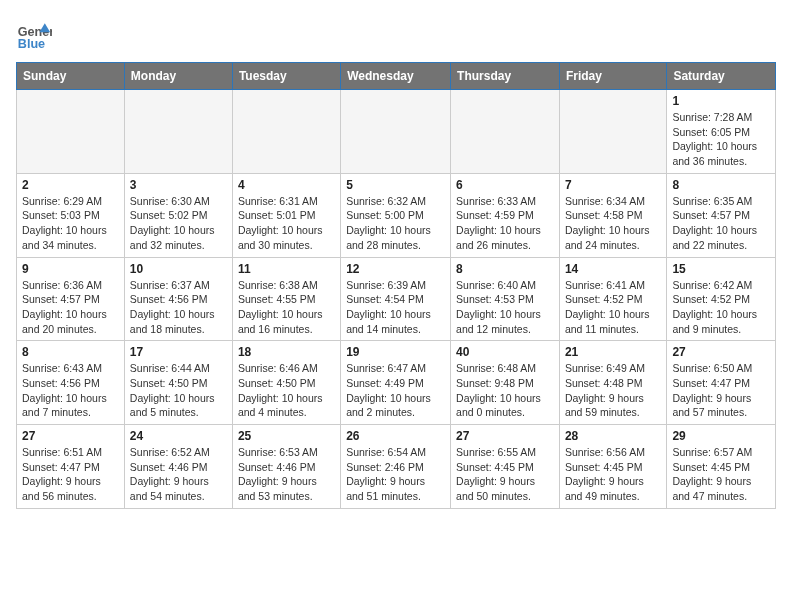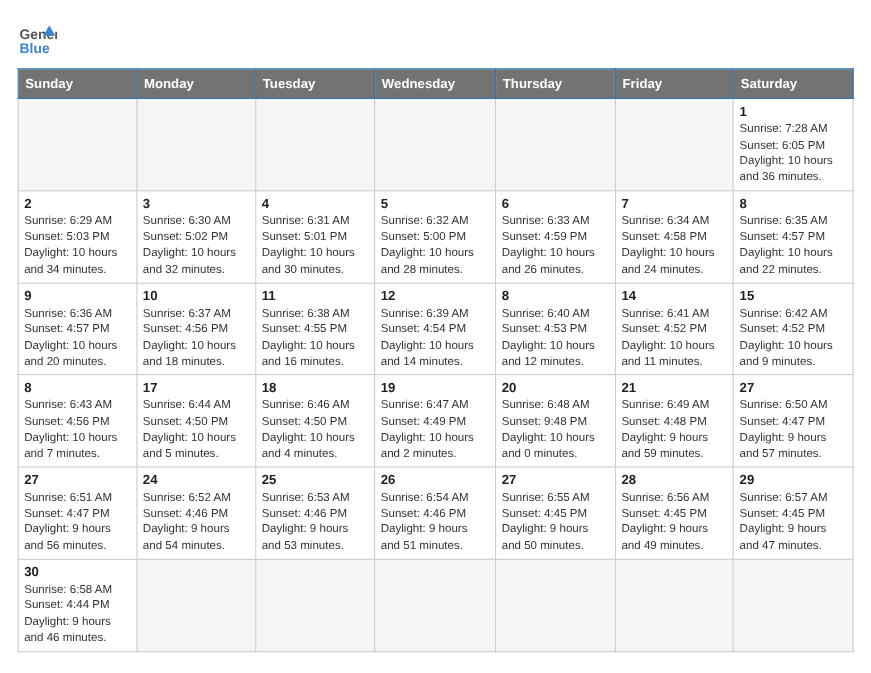--- a/index.html
+++ b/index.html
@@ -230,21 +230,21 @@
 Sunset: 4:50 PM
 Daylight: 10 hours and 4 minutes.</div>
         </td>
         <td>
           <span class="day-number">19</span>
           <div class="day-info">Sunrise: 6:47 AM
 Sunset: 4:49 PM
 Daylight: 10 hours and 2 minutes.</div>
         </td>
         <td>
-          <span class="day-number">20</span>
+          <span class="day-number">40</span>
           <div class="day-info">Sunrise: 6:48 AM
 Sunset: 9:48 PM
 Daylight: 10 hours and 0 minutes.</div>
         </td>
         <td>
           <span class="day-number">21</span>
           <div class="day-info">Sunrise: 6:49 AM
 Sunset: 4:48 PM
 Daylight: 9 hours and 59 minutes.</div>
         </td>
@@ -270,21 +270,21 @@
         </td>
         <td>
           <span class="day-number">25</span>
           <div class="day-info">Sunrise: 6:53 AM
 Sunset: 4:46 PM
 Daylight: 9 hours and 53 minutes.</div>
         </td>
         <td>
           <span class="day-number">26</span>
           <div class="day-info">Sunrise: 6:54 AM
-Sunset: 4:46 PM
+Sunset: 2:46 PM
 Daylight: 9 hours and 51 minutes.</div>
         </td>
         <td>
           <span class="day-number">27</span>
           <div class="day-info">Sunrise: 6:55 AM
 Sunset: 4:45 PM
 Daylight: 9 hours and 50 minutes.</div>
         </td>
         <td>
           <span class="day-number">28</span>
@@ -292,28 +292,14 @@
 Sunset: 4:45 PM
 Daylight: 9 hours and 49 minutes.</div>
         </td>
         <td>
           <span class="day-number">29</span>
           <div class="day-info">Sunrise: 6:57 AM
 Sunset: 4:45 PM
 Daylight: 9 hours and 47 minutes.</div>
         </td>
       </tr>
-      <tr class="week-row">
-        <td>
-          <span class="day-number">30</span>
-          <div class="day-info">Sunrise: 6:58 AM
-Sunset: 4:44 PM
-Daylight: 9 hours and 46 minutes.</div>
-        </td>
-        <td class="empty"></td>
-        <td class="empty"></td>
-        <td class="empty"></td>
-        <td class="empty"></td>
-        <td class="empty"></td>
-        <td class="empty"></td>
-      </tr>
     </tbody>
 </table>
 
 </body></html>

